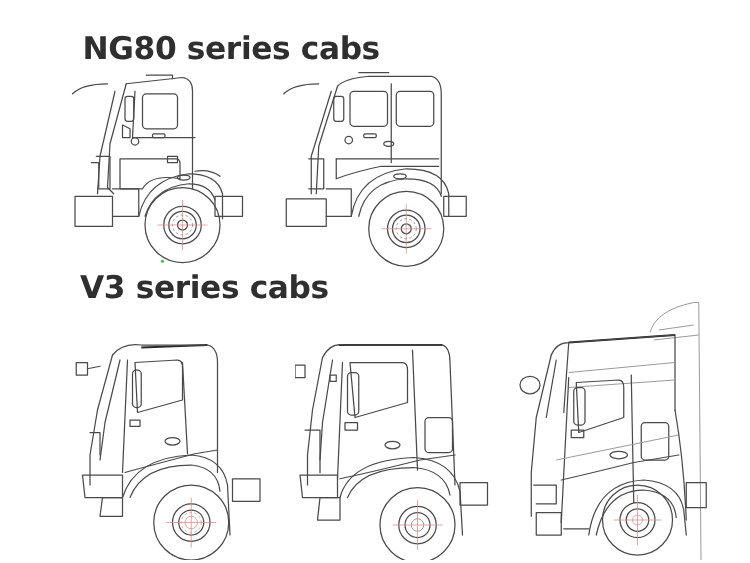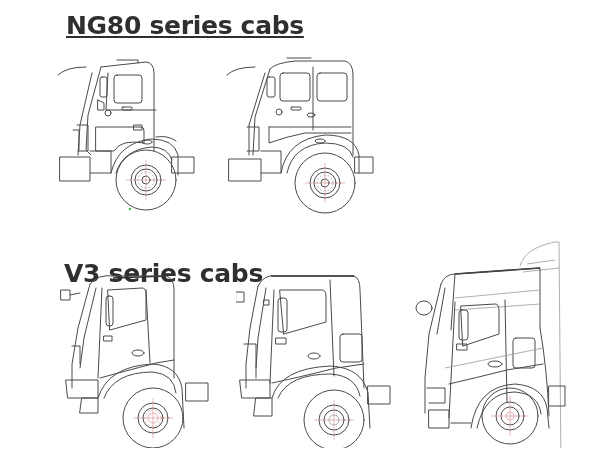--- a/index.html
+++ b/index.html
@@ -7,22 +7,22 @@
   .section-title {
     position: absolute;
     font-family: "DejaVu Sans", sans-serif;
     font-weight: bold;
     color: #2f2f2f;
     font-size: 25px;
     letter-spacing: -0.3px;
     margin: 0;
     line-height: 1;
   }
-  #title-ng80 { left: 66px; top: 13px; text-decoration: underline; }
-  #title-v3 { left: 64px; top: 217px; margin-top: 44px; }
+  #title-ng80 { left: 66px; top: 26px; }
+  #title-v3 { left: 64px; top: 217px; }
   .cab {
     position: absolute;
   }
   .cab svg { display: block; }
   .ln { fill: none; stroke: #4a4a4a; stroke-width: 1; stroke-linejoin: round; stroke-linecap: round; }
   .lt { fill: none; stroke: #9a9a9a; stroke-width: 0.8; }
   .dk { fill: none; stroke: #2a2a2a; stroke-width: 1.6; }
   .red { fill: none; stroke: #d98a8a; stroke-width: 0.6; }
   .grn { fill: #3ec23e; stroke: none; }
 </style>

